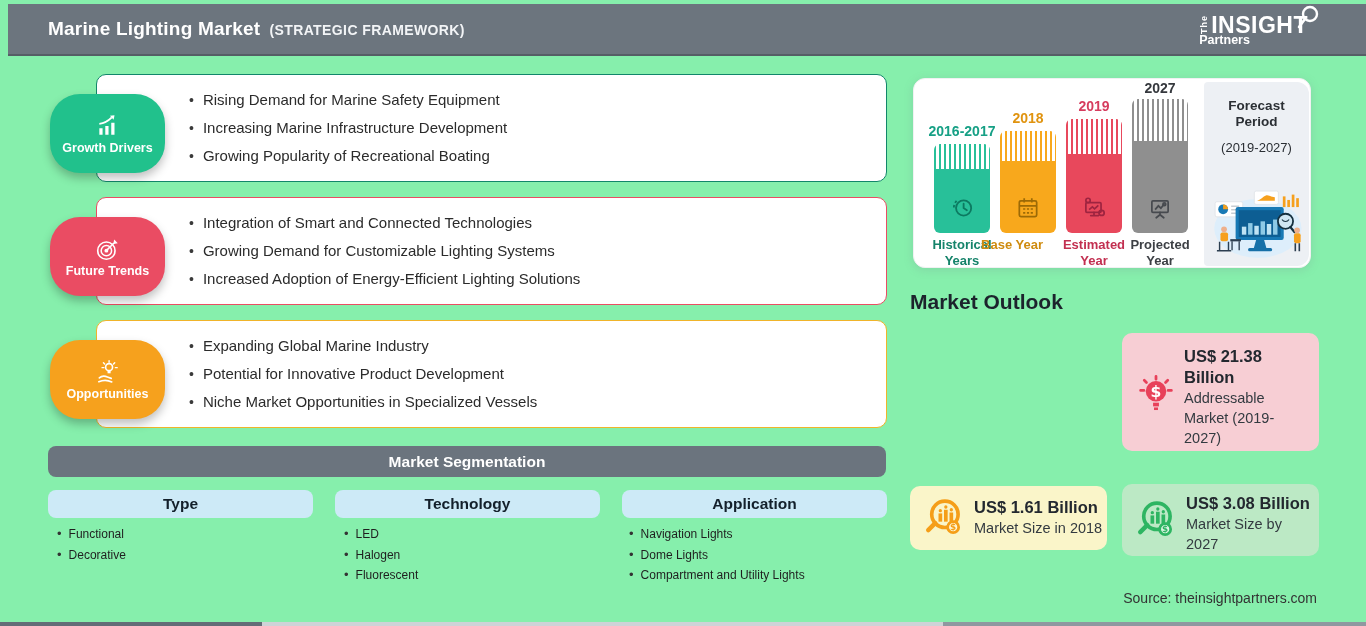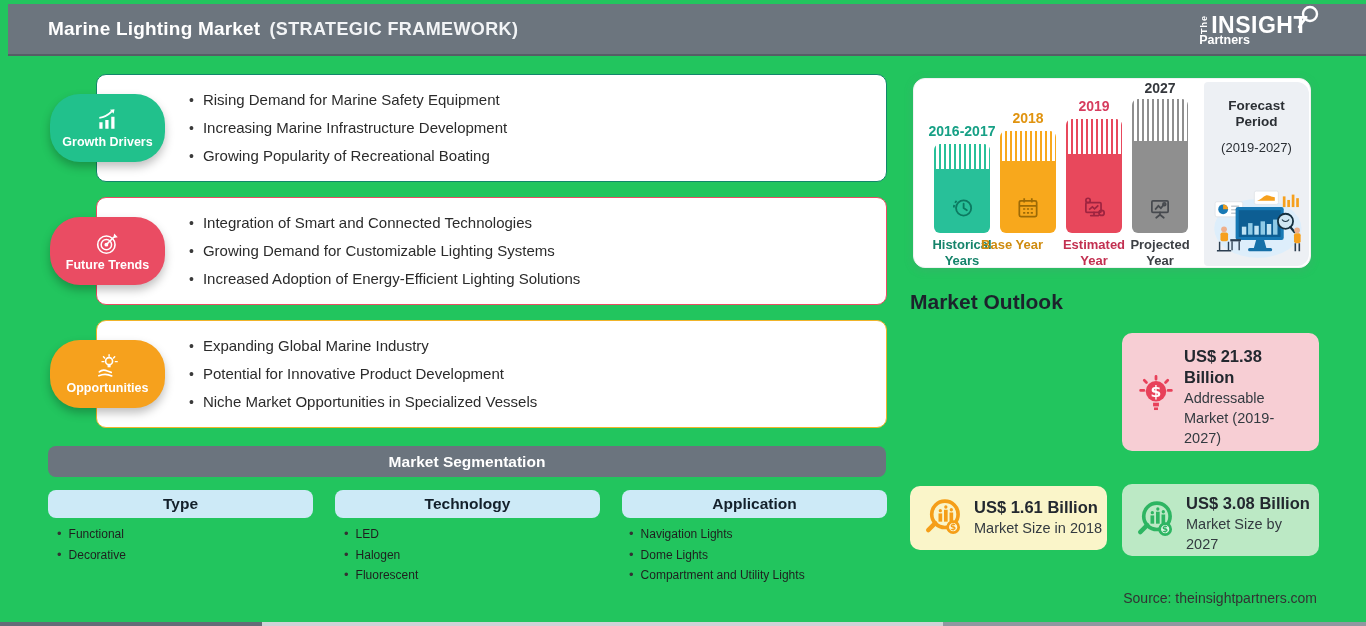--- a/index.html
+++ b/index.html
@@ -1,44 +1,44 @@
 <!DOCTYPE html>
 <html><head>
 <meta charset="utf-8">
 <style>
   * { margin:0; padding:0; box-sizing:border-box; }
   html,body { background:#fff; }
   body { font-family:"Liberation Sans","DejaVu Sans",sans-serif; }
-  .stage { position:relative; width:1366px; height:626px; background:#22c55e; overflow:hidden; }
+  .stage { position:relative; width:1366px; height:626px; background:#86efac; overflow:hidden; }
 
   
   .header { position:absolute; top:4px; left:8px; right:0; height:52px; background:#6c757e;
             border-bottom:2px solid #565e66; display:flex; align-items:center; }
   .header-title-wrap { display:flex; align-items:baseline; gap:9px; padding-left:40px; }
   .header-title { color:#fff; font-size:19px; font-weight:bold; letter-spacing:.2px; }
-  .header-subtitle { color:#f2f4f6; font-size:18px; font-weight:600; letter-spacing:.4px; }
+  .header-subtitle { color:#f2f4f6; font-size:14px; font-weight:600; letter-spacing:.4px; }
   .logo { position:absolute; right:58px; top:9px; color:#fff; }
   .logo-row { position:relative; display:flex; align-items:flex-end; gap:2px; }
   .logo-the { font-size:9px; font-weight:bold; writing-mode:vertical-rl; transform:rotate(180deg);
               letter-spacing:1px; line-height:10px; margin-bottom:3px; }
   .logo-insight { font-size:23px; font-weight:800; letter-spacing:.5px; line-height:24px; }
   .logo-loupe { position:absolute; right:-14px; top:-8px; }
   .logo-partners { text-align:left; font-size:12.5px; font-weight:bold; margin-top:-4px; padding-right:12px; }
 
   
   .feature-box { position:absolute; left:96px; width:791px; height:108px; background:#fff;
                  border-radius:10px; z-index:1; }
   .fb-green  { border:1.6px solid #12866a; }
   .fb-red    { border:1.6px solid #ea4c63; }
   .fb-orange { border:1.6px solid #f0b42a; }
   .feature-list { position:absolute; left:92px; top:11px; list-style:none; }
   .feature-list li { font-size:15px; color:#2b2b2b; line-height:28px; }
   .feature-list li::before { content:"•"; color:#3a3a3a; margin-right:9px; font-size:14px; }
 
-  .badge { position:absolute; left:50px; width:115px; height:68px; border-radius:30px; z-index:2;
+  .badge { position:absolute; left:50px; width:115px; height:79px; border-radius:30px; z-index:2;
            display:flex; flex-direction:column; align-items:center; justify-content:center; gap:2px;
            box-shadow:0 5px 10px rgba(0,0,0,.25); }
   .badge-green  { background:#21c18c; }
   .badge-red    { background:#ea4c63; }
   .badge-orange { background:#f6a11d; }
   .badge-label { color:#fff; font-size:12.5px; font-weight:bold; }
 
   
   .seg-bar { position:absolute; left:48px; top:446px; width:838px; height:31px; background:#6b747e;
              border-radius:8px; color:#fff; font-size:15.5px; font-weight:bold; text-align:center;

